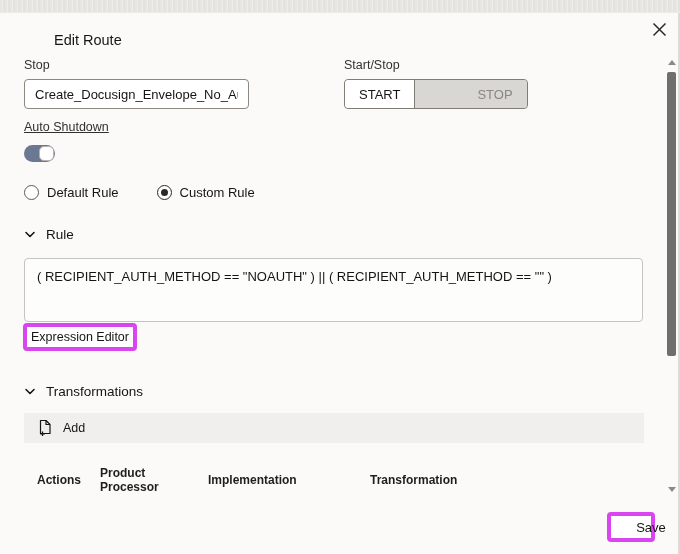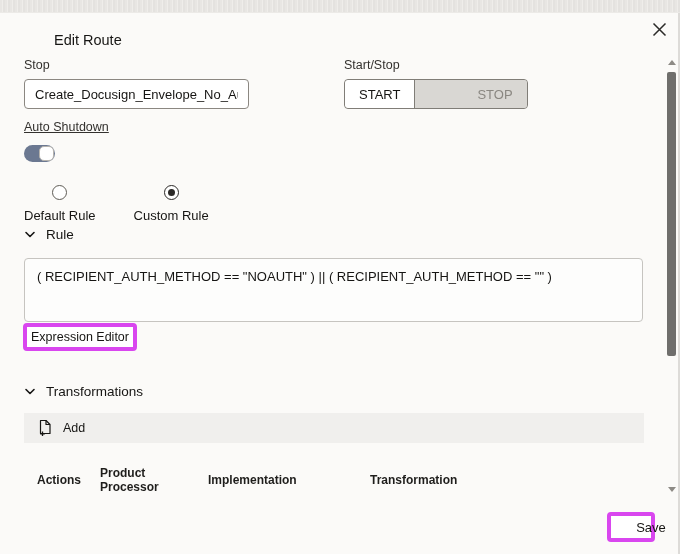--- a/index.html
+++ b/index.html
@@ -73,21 +73,21 @@
     position: absolute; left: 24px; top: 145px; width: 31px; height: 17px;
     background: #6b7891; border-radius: 9px; border: none; cursor: pointer;
   }
   .switch .knob {
     position: absolute; right: 1px; top: 1px; width: 15px; height: 15px;
     background: #ffffff; border: 1px solid #b5b2ad; border-radius: 5px;
   }
 
   
   .radio-row { position: absolute; left: 24px; top: 185px; display: flex; gap: 38px; }
-  .radio-opt { display: flex; align-items: center; gap: 8px; cursor: pointer; flex-direction: column; }
+  .radio-opt { display: flex; align-items: center; gap: 8px; cursor: pointer; }
   .radio-circle {
     width: 15px; height: 15px; border-radius: 50%;
     border: 1.5px solid #5f5c56; background: #fff;
     display: flex; align-items: center; justify-content: center; flex: none;
   }
   .radio-circle.checked { border-color: #2b2927; }
   .radio-circle.checked::after {
     content: ""; width: 7px; height: 7px; border-radius: 50%; background: #2b2927;
   }
   .radio-label { font-size: 13px; color: #161513; }

